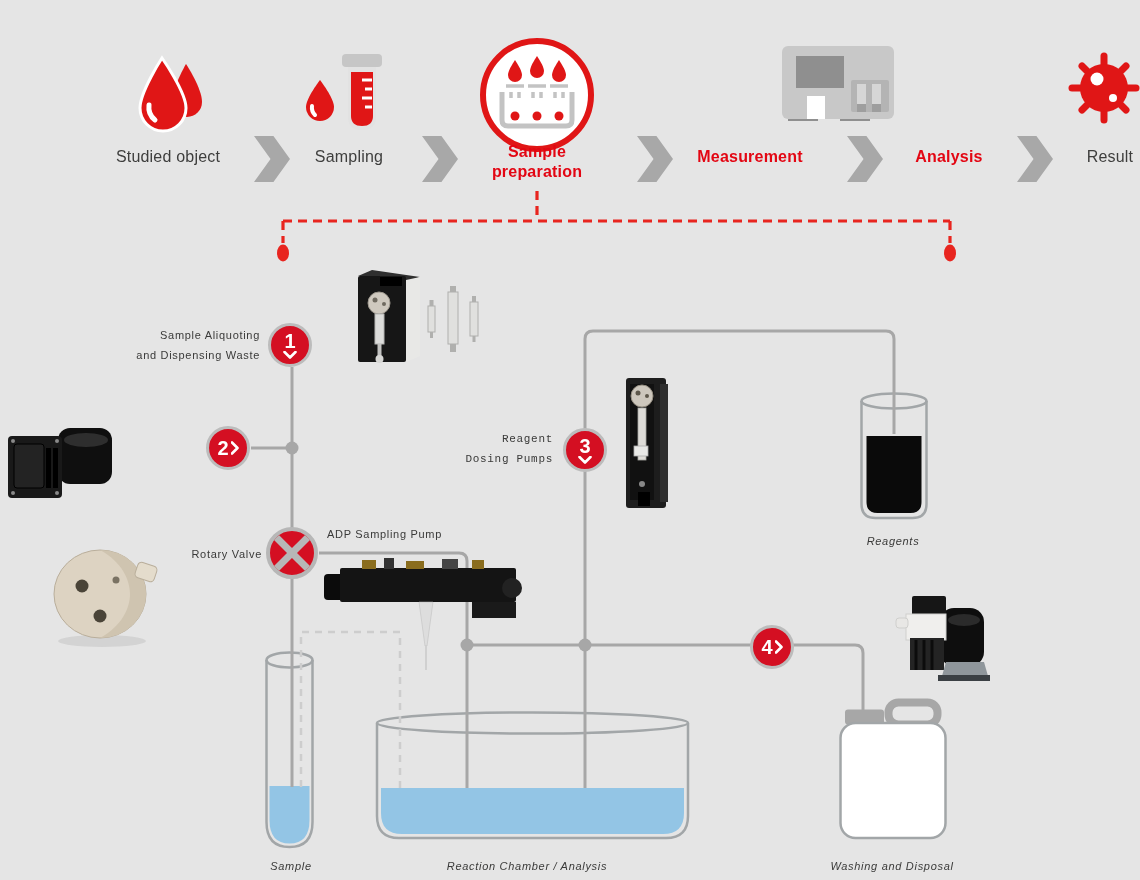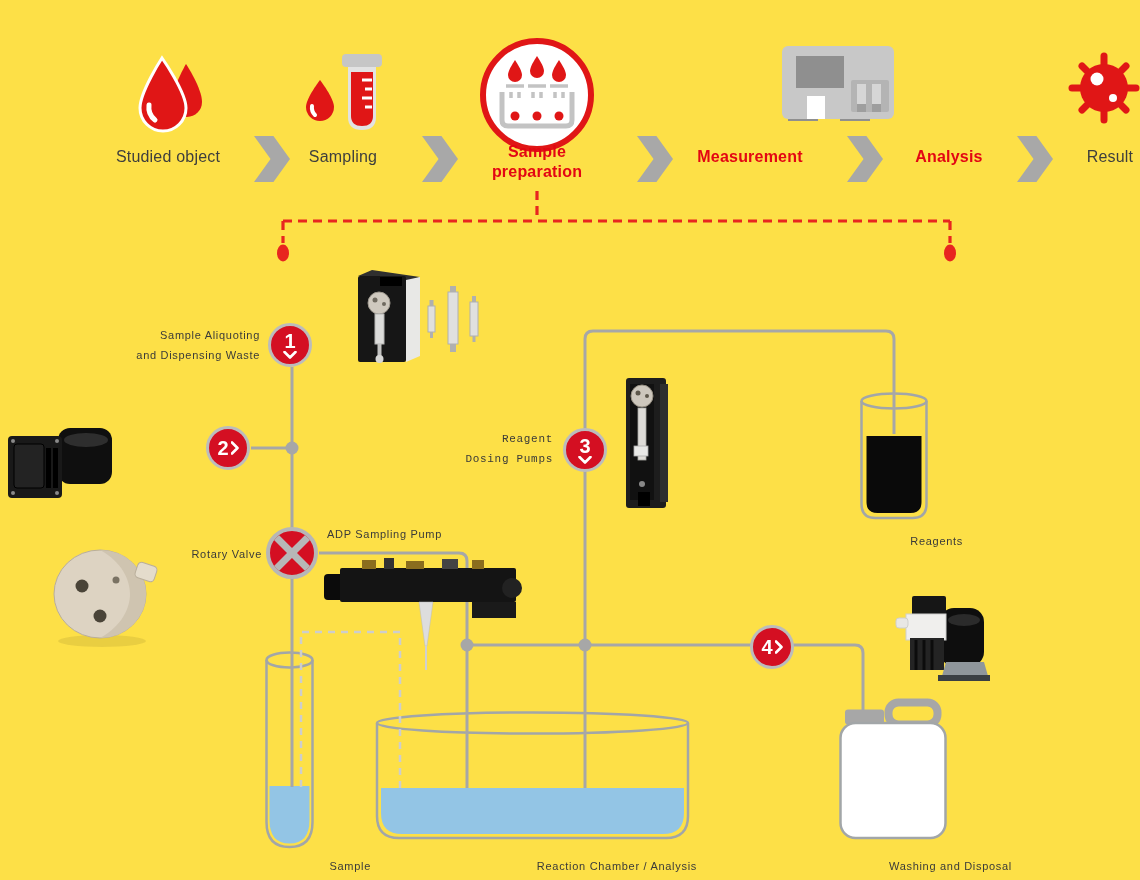--- a/index.html
+++ b/index.html
@@ -1,27 +1,27 @@
 <!DOCTYPE html>
 <html><head>
 <meta charset="utf-8">
 <style>
   html,body{margin:0;padding:0;width:1140px;height:880px;overflow:hidden;background:#ffffff;
     font-family:"Liberation Sans", sans-serif;}
-  #stage{position:relative;width:1140px;height:880px;background:#fde047;}
+  #stage{position:relative;width:1140px;height:880px;background:#e5e5e5;}
   .abs{position:absolute;}
   svg{display:block;}
   
   .flow-label{position:absolute;font-size:16px;color:#3e3e3d;text-align:center;letter-spacing:.2px;z-index:5;}
   .flow-label.hl{color:#e30613;font-weight:bold;}
   .chev{position:absolute;width:36px;height:46px;background:#a8a8a8;z-index:2;
     clip-path:polygon(0 0,54% 0,100% 50%,54% 100%,0 100%,46% 50%);}
   
   .dlabel{position:absolute;font-size:11px;color:#3a3a39;letter-spacing:.7px;line-height:20px;z-index:5;}
-  .right{text-align:right;} .center{text-align:right;}
+  .right{text-align:right;} .center{text-align:center;font-style:italic;}
   
   .badge{position:absolute;width:44px;height:44px;border-radius:50%;background:#d40f22;
     border:3px solid #bcbcbc;box-sizing:border-box;color:#fff;display:flex;align-items:center;
     justify-content:center;z-index:4;}
   .badge .num{font-size:20px;font-weight:bold;line-height:1;}
   .badge.down{flex-direction:column;}
   .z1{z-index:1;} .z4{z-index:4;}
 </style>
 </head>
 <body>
@@ -105,21 +105,21 @@
     <circle cx="47" cy="48" r="4" fill="#ffffff"></circle>
   </svg>
 
   <div class="chev" style="left:254px;top:136px;"></div>
   <div class="chev" style="left:422px;top:136px;"></div>
   <div class="chev" style="left:637px;top:136px;"></div>
   <div class="chev" style="left:847px;top:136px;"></div>
   <div class="chev" style="left:1017px;top:136px;"></div>
 
   <div class="flow-label" style="left:78px;top:148px;width:180px;">Studied object</div>
-  <div class="flow-label" style="left:283px;top:148px;width:120px;">Sampling</div>
+  <div class="flow-label" style="left:289px;top:148px;width:120px;">Sampling</div>
   <div class="flow-label hl" style="left:457px;top:142px;width:160px;line-height:20px;">
     <span>Sample</span><br>
     <span>preparation</span>
   </div>
   <div class="flow-label hl" style="left:670px;top:148px;width:160px;">Measurement</div>
   <div class="flow-label hl" style="left:889px;top:148px;width:120px;">Analysis</div>
   <div class="flow-label" style="left:1070px;top:148px;width:80px;">Result</div>
 
   <svg class="abs" style="left:0;top:0;z-index:0" width="1140" height="880" viewBox="0 0 1140 880">
 

